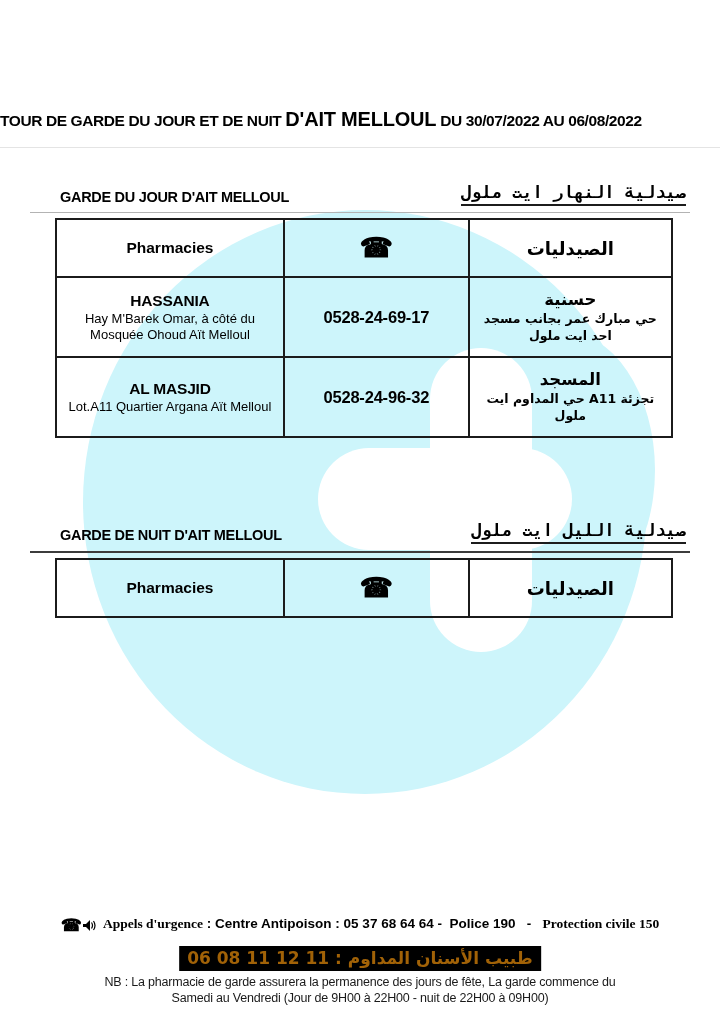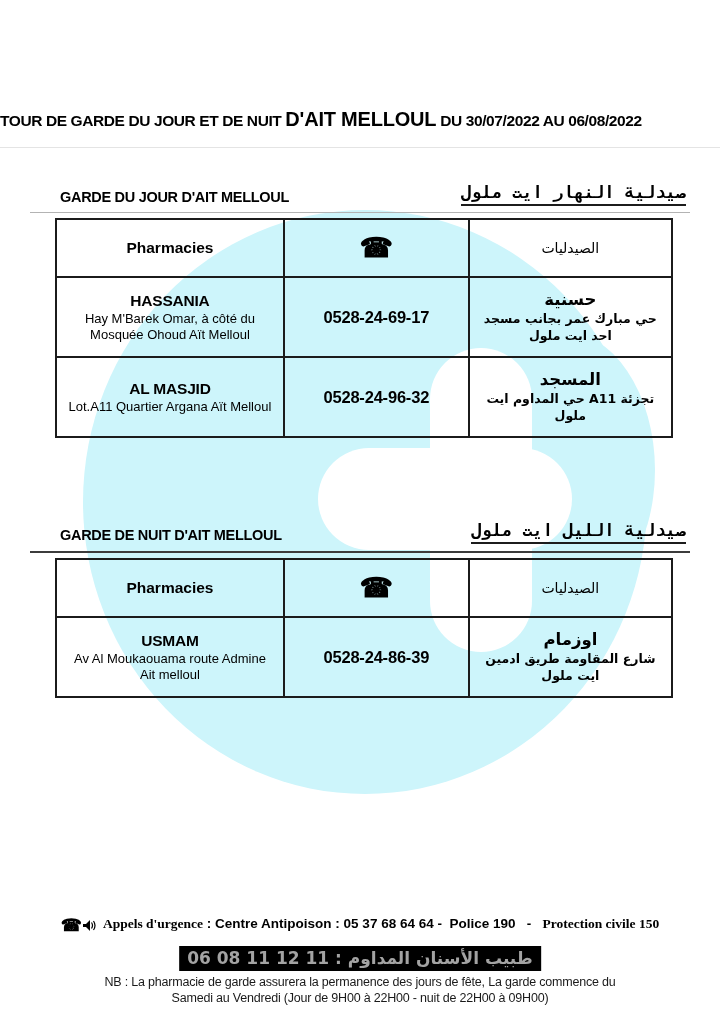--- a/index.html
+++ b/index.html
@@ -42,41 +42,41 @@
     border-collapse:collapse; table-layout:fixed; background:transparent;
   }
   .garde-day   { top:218px; }
   .garde-night { top:558px; }
   table.garde td, table.garde th {
     border:2px solid #1b1b1b; text-align:center; vertical-align:middle; padding:0 8px;
   }
   col.c1 { width:37%; } col.c2 { width:30%; } col.c3 { width:33%; }
   .hdr-fr { font-size:15.5px; font-weight:bold; height:56px; }
   .hdr-phone { font-size:27px; font-weight:bold; line-height:1; }
-  .hdr-ar { direction:rtl; font-family:"DejaVu Sans", sans-serif; font-size:14px; font-weight:normal; }
+  .hdr-ar { direction:rtl; font-family:"DejaVu Sans", sans-serif; font-size:18px; font-weight:bold; }
   td.cell-name { height:78px;margin-left:40px; }
   .ph-name  { font-size:15.5px; font-weight:bold; letter-spacing:-0.2px; }
   .ph-addr  { font-size:13px; line-height:16px; margin-top:1px; }
   td.cell-phone { font-size:16.5px; font-weight:bold; letter-spacing:-0.2px; }
   td.cell-ar { direction:rtl; font-family:"DejaVu Sans", sans-serif; }
   .ph-name-ar { font-size:16.5px; font-weight:bold; }
   .ph-addr-ar { font-size:12.5px; line-height:17px; margin-top:1px;font-weight:bold; }
 
   
   .emergency {
     position:absolute; top:915px; left:0; width:720px; text-align:center;
     font-size:13.5px; font-weight:bold; white-space:nowrap;
   }
   .emergency .serif { font-family:"Liberation Serif", serif; white-space:pre; }
   .emergency .sans  { font-family:"Liberation Sans", sans-serif; white-space:pre; }
   .emergency .icons { display:inline-block; vertical-align:-2px; margin-right:6px; }
   .emergency .tel-glyph { font-size:17px; vertical-align:-1px; }
   .dentist-bar {
     position:absolute; top:946px; left:50%; transform:translateX(-50%);
-    background:#000; color:#a3a3a3; font-weight:bold; font-size:17px;
+    background:#000; color:#a16207; font-weight:bold; font-size:17px;
     padding:2px 8px 3px 8px; white-space:nowrap;
     font-family:"DejaVu Sans", sans-serif;
   }
   .nb {
     position:absolute; top:975px; left:0; width:720px; text-align:center;
     font-size:12.5px; line-height:15.5px; color:#1a1a1a; letter-spacing:-0.2px;
   }
 </style>
 </head>
 <body>
@@ -149,31 +149,20 @@
           <col class="c1">
           <col class="c2">
           <col class="c3">
         </colgroup>
       <tbody>
           <tr>
         <th class="hdr-fr">Pharmacies</th>
         <th class="hdr-phone">☎</th>
         <th class="hdr-ar">الصيدليات</th>
       </tr>
-      <tr>
-        <td class="cell-name">
-          <div class="ph-name">USMAM</div>
-          <div class="ph-addr">Av Al Moukaouama route Admine Ait melloul</div>
-        </td>
-        <td class="cell-phone">0528-24-86-39</td>
-        <td class="cell-ar">
-          <div class="ph-name-ar">اوزمام</div>
-          <div class="ph-addr-ar">شارع المقاومة طريق ادمين ايت ملول</div>
-        </td>
-      </tr>
     </tbody>
       </table>
 
     <div class="emergency">
       <span class="icons"><span class="tel-glyph">☎</span><span><svg width="15" height="13" viewBox="0 0 15 13" style="vertical-align:-2px;">
               <polygon points="1,5 4,5 8,1 8,12 4,8 1,8" fill="#000"></polygon>
               <path d="M9.5,3.5 q2,3 0,6 M11.5,2 q3,4.5 0,9" stroke="#000" stroke-width="1.2" fill="none"></path>
             </svg></span></span><span class="serif">Appels d'urgence</span><span class="sans"> : </span><span class="sans">Centre Antipoison : 05 37 68 64 64 -  Police 190   -   </span><span class="serif">Protection civile 150</span>
     </div>
 

